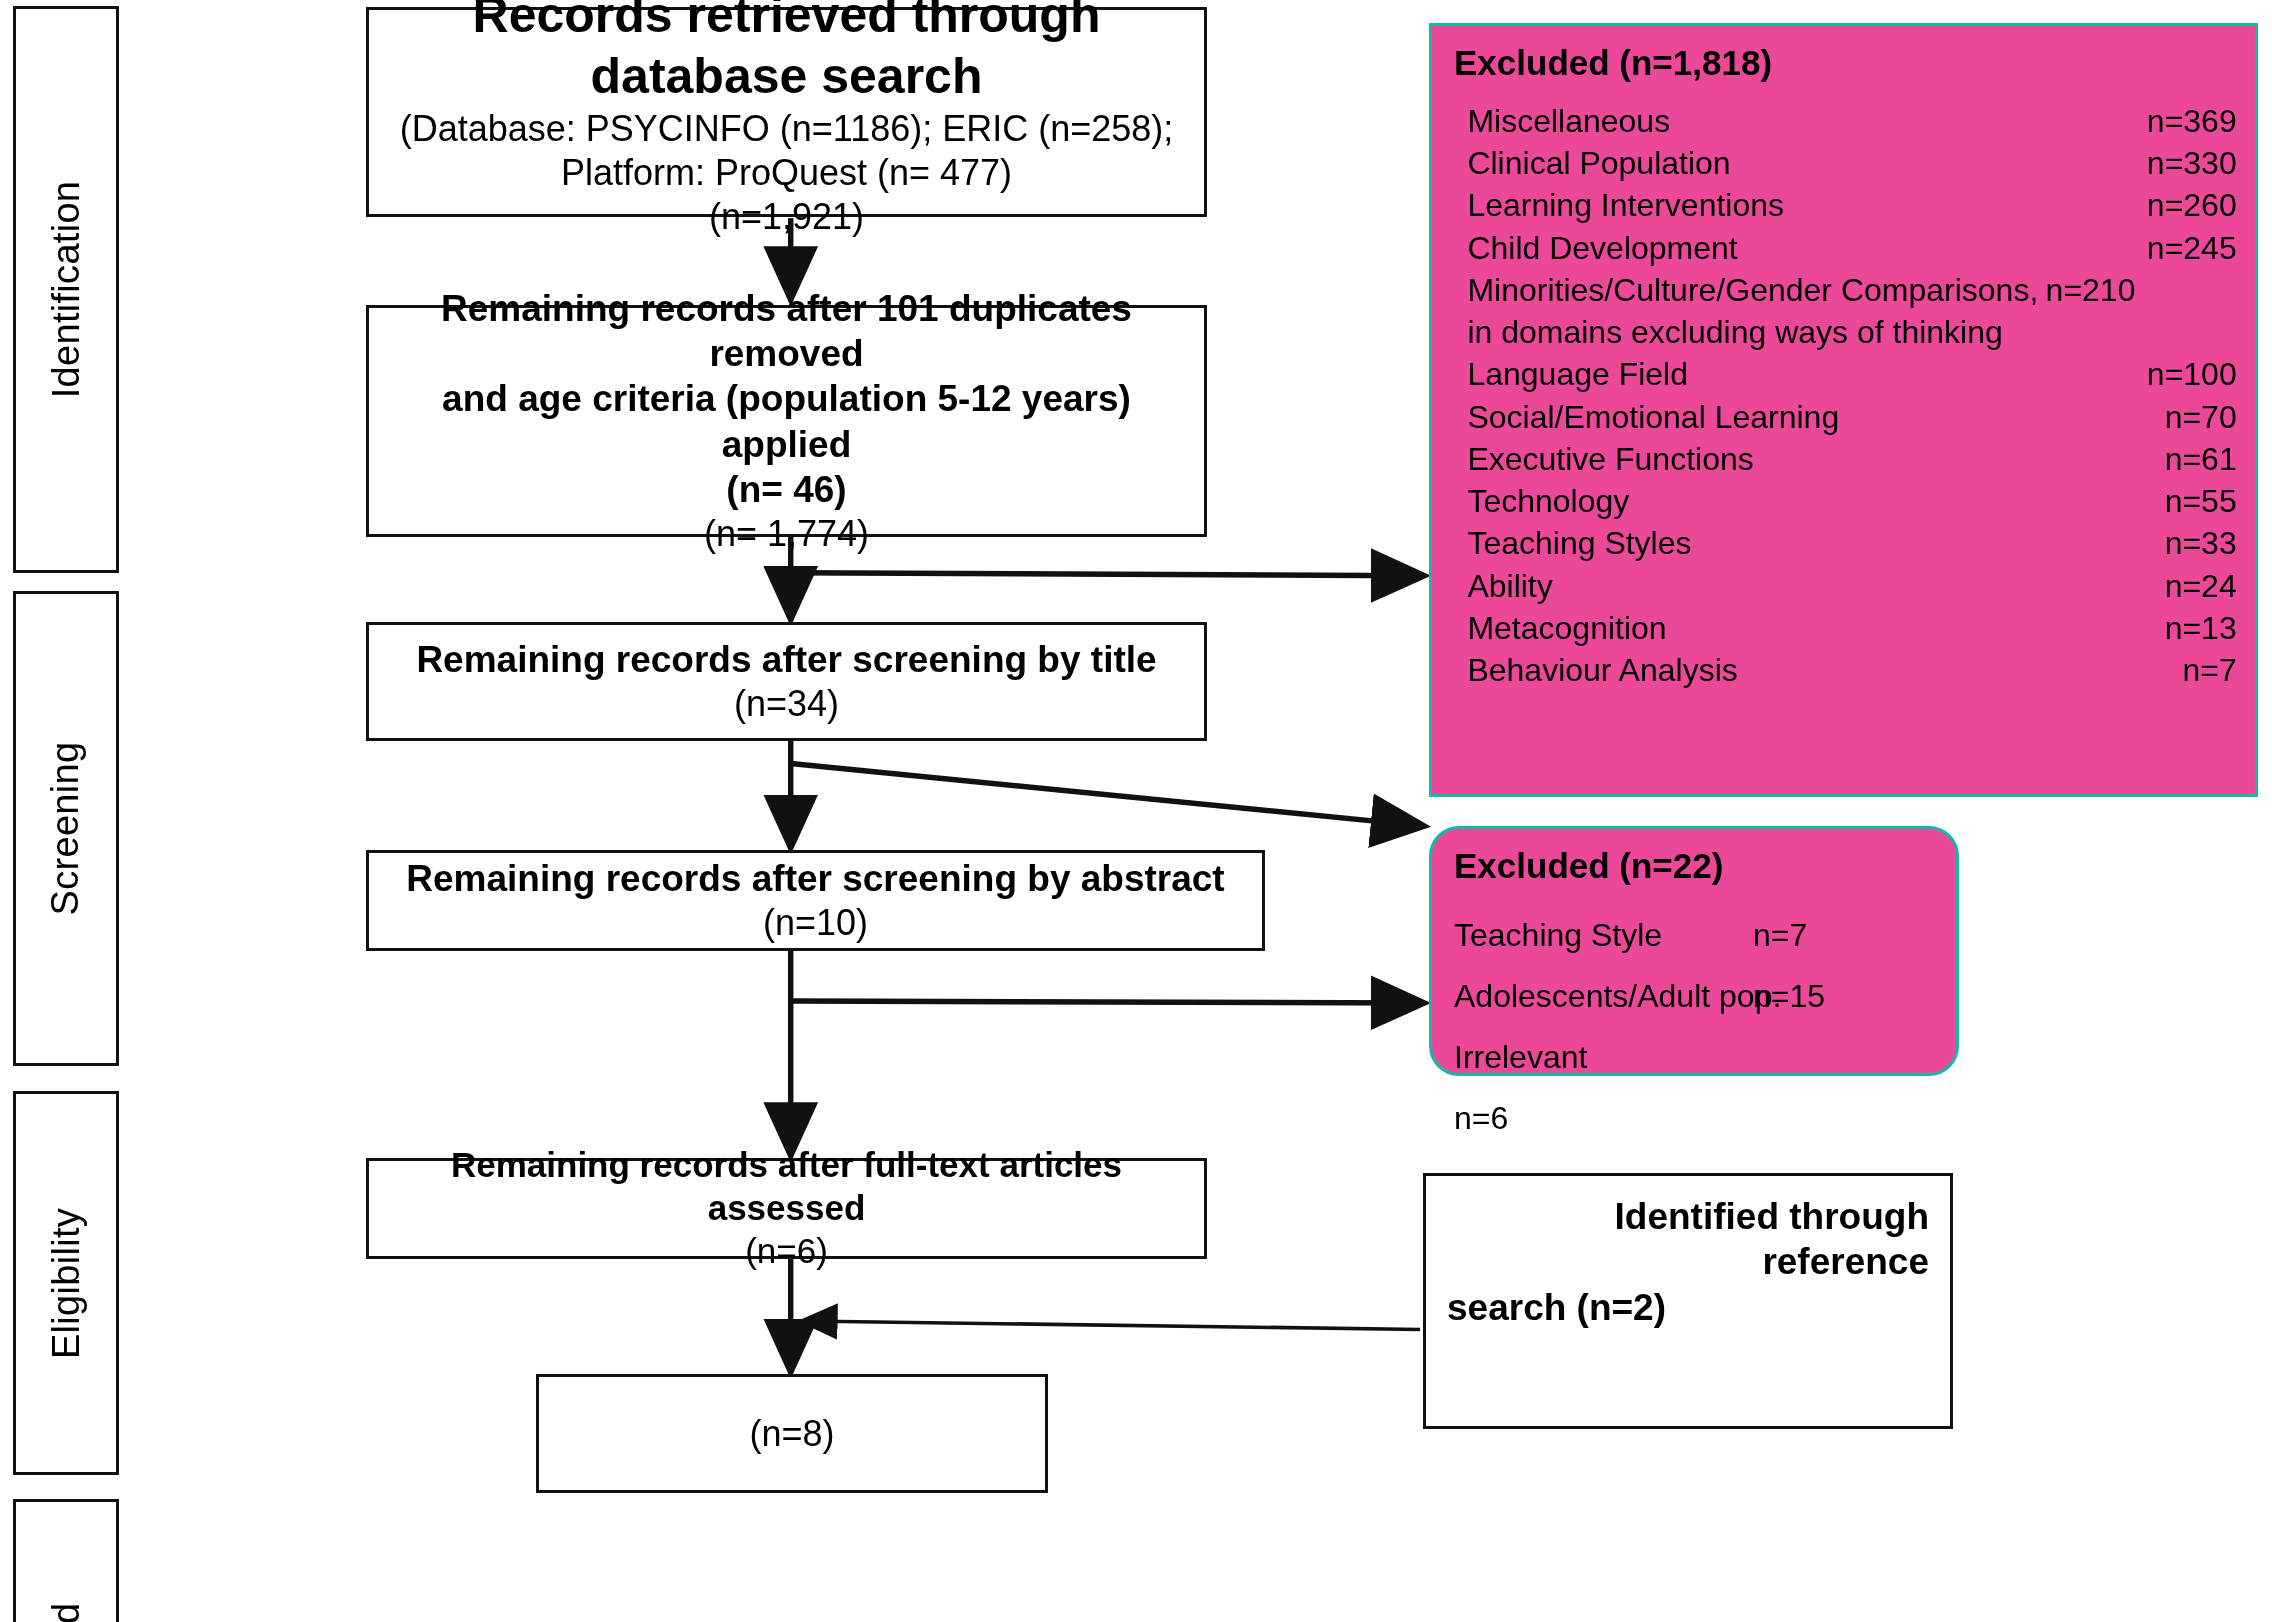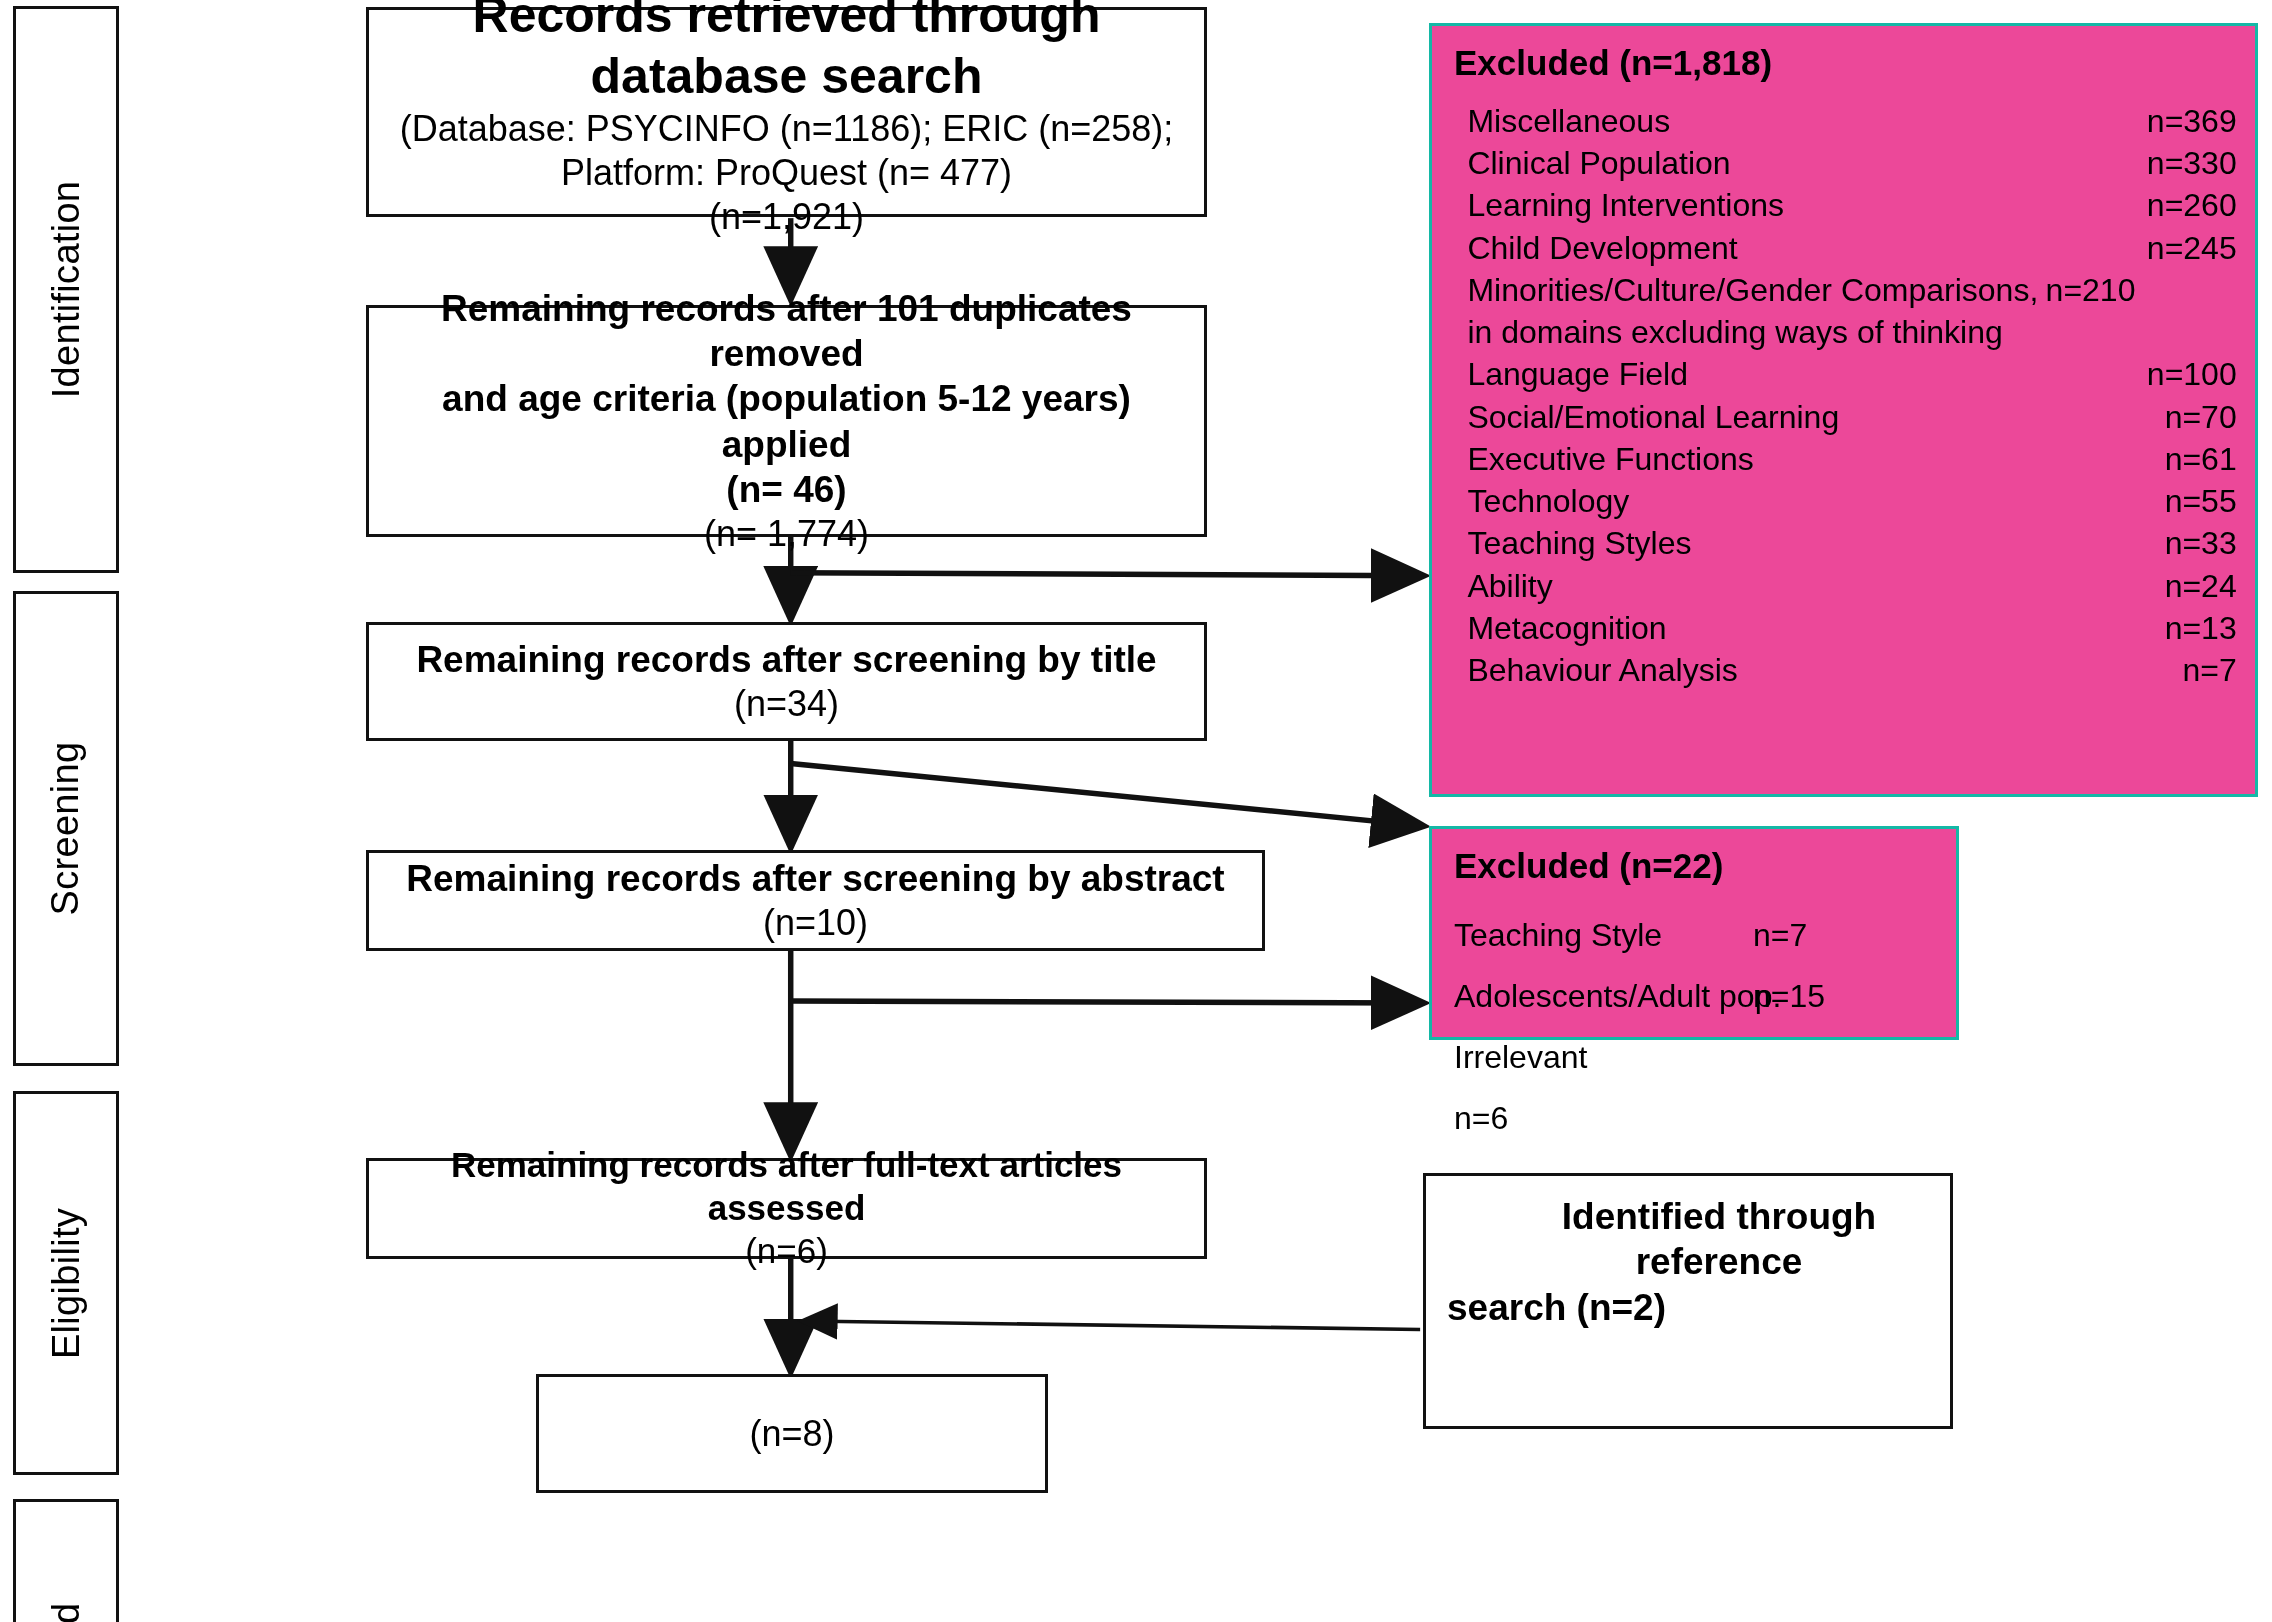--- a/index.html
+++ b/index.html
@@ -180,21 +180,21 @@
   <div class="box" style="left:366px; top:1158px; width:841px; height:101px; padding:6.1px 16px;">
     <span class="line bold" style="font-size:35px;">Remaining records after full-text articles assessed</span>
     <span class="line normal" style="font-size:35px;">(n=6)</span>
   </div>
 
   <div class="box" style="left:536px; top:1374px; width:512px; height:119px; padding:6.1px 16px;">
     <span class="line normal" style="font-size:36px;">(n=8)</span>
   </div>
 
   <div class="box" style="left:1423px; top:1173px; width:530px; height:256px; padding:18.3px 21px; justify-content:flex-start; align-items:flex-start;">
-    <span class="line bold" style="font-size:37px; text-align:center;margin-left:31px;">Identified through reference</span>
+    <span class="line bold" style="font-size:37px; text-align:right;">Identified through reference</span>
     <span class="line bold" style="font-size:37px; text-align:left;">search (n=2)</span>
   </div>
 
   <div class="panel" style="left:1429px; top:23px; width:829px; height:774px;">
     <div class="panel-title">Excluded  (n=1,818)</div>
     <div class="panel-rows">
 
       <div class="prow">
         <span class="plabel">Miscellaneous</span>
         <span class="pspacer"></span>
@@ -270,21 +270,21 @@
 
       <div class="prow">
         <span class="plabel">Behaviour Analysis</span>
         <span class="pspacer"></span>
         <span class="pvalue">n=7</span>
       </div>
 
     </div>
   </div>
 
-  <div class="panel small" style="left:1429px; top:826px; width:530px; height:214px;">
+  <div class="panel small" style="left:1429px; top:826px; width:530px; height:250px;border-radius:30px;">
     <div class="panel-title">Excluded  (n=22)</div>
     <div class="panel-rows">
 
       <div class="prow" style="padding-left:0;">
         <span class="plabel" style="width:299px;">Teaching Style</span>
         <span class="pvalue">n=7</span>
       </div>
 
       <div class="prow" style="padding-left:0;">
         <span class="plabel" style="width:299px;">Adolescents/Adult pop.</span>

